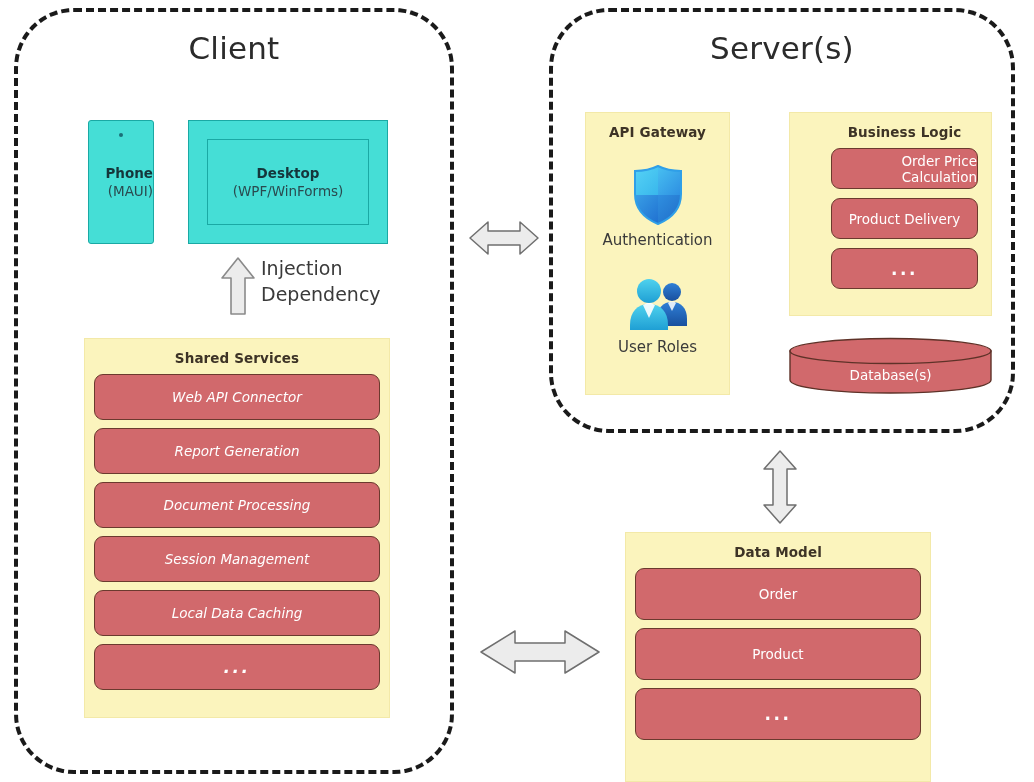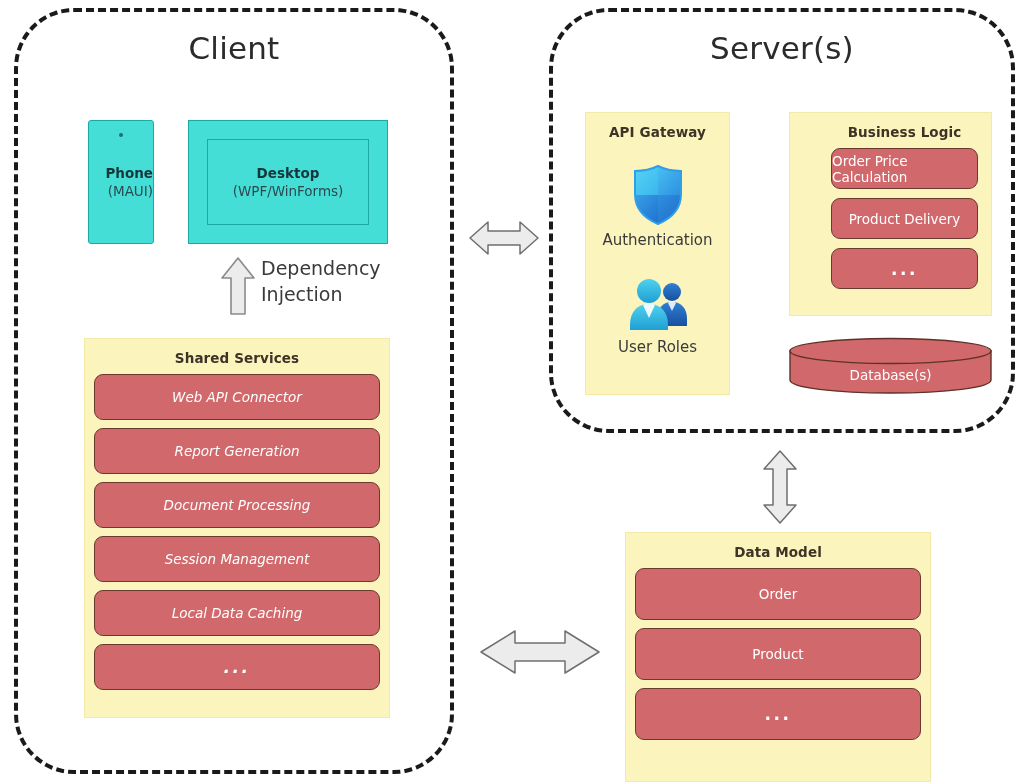--- a/index.html
+++ b/index.html
@@ -59,21 +59,21 @@
   .redbox {
     background: #d1696c;
     border: 1.2px solid #6b3a2e;
     border-radius: 9px;
     color: #ffffff;
     font-size: 13.5px;
     display: flex;
     align-items: center;
     justify-content: center;
     box-sizing: border-box;
-    text-align: left;
+    text-align: right;
   }
   .redbox.ell { letter-spacing: 2.5px; font-size: 17px; font-weight: bold; }
 
   
   #phone-box {
     position: absolute;
     left: 88px; top: 120px; width: 66px; height: 124px;
     background: #45ded6;
     border: 1.6px solid #1aa9a4;
     border-radius: 3px;
@@ -172,22 +172,22 @@
   <div id="desktop-inner">
     <div class="device-name">Desktop</div>
     <div class="device-sub">(WPF/WinForms)</div>
   </div>
 </div>
 
 <svg class="arrow" style="left:219px; top:256px;" width="38" height="60" viewBox="0 0 38 60">
   <polygon points="19,2 35,22 26,22 26,58 12,58 12,22 3,22" fill="#ececec" stroke="#8a8a8a" stroke-width="1.6" stroke-linejoin="round"></polygon>
 </svg>
 <div id="di-label">
+  <div>Injection</div>
   <div>Dependency</div>
-  <div>Injection</div>
 </div>
 
 <div class="panel" id="shared-services-panel" style="left:84px; top:338px; width:306px; height:380px;">
   <div class="panel-title">Shared Services</div>
   <div id="shared-services-list" style="padding:0 9px;font-style:italic;">
       <div class="redbox" style="height: 46px; margin-bottom: 8px;">Web API Connector</div>
       <div class="redbox" style="height: 46px; margin-bottom: 8px;">Report Generation</div>
       <div class="redbox" style="height: 46px; margin-bottom: 8px;">Document Processing</div>
       <div class="redbox" style="height: 46px; margin-bottom: 8px;">Session Management</div>
       <div class="redbox" style="height: 46px; margin-bottom: 8px;">Local Data Caching</div>

